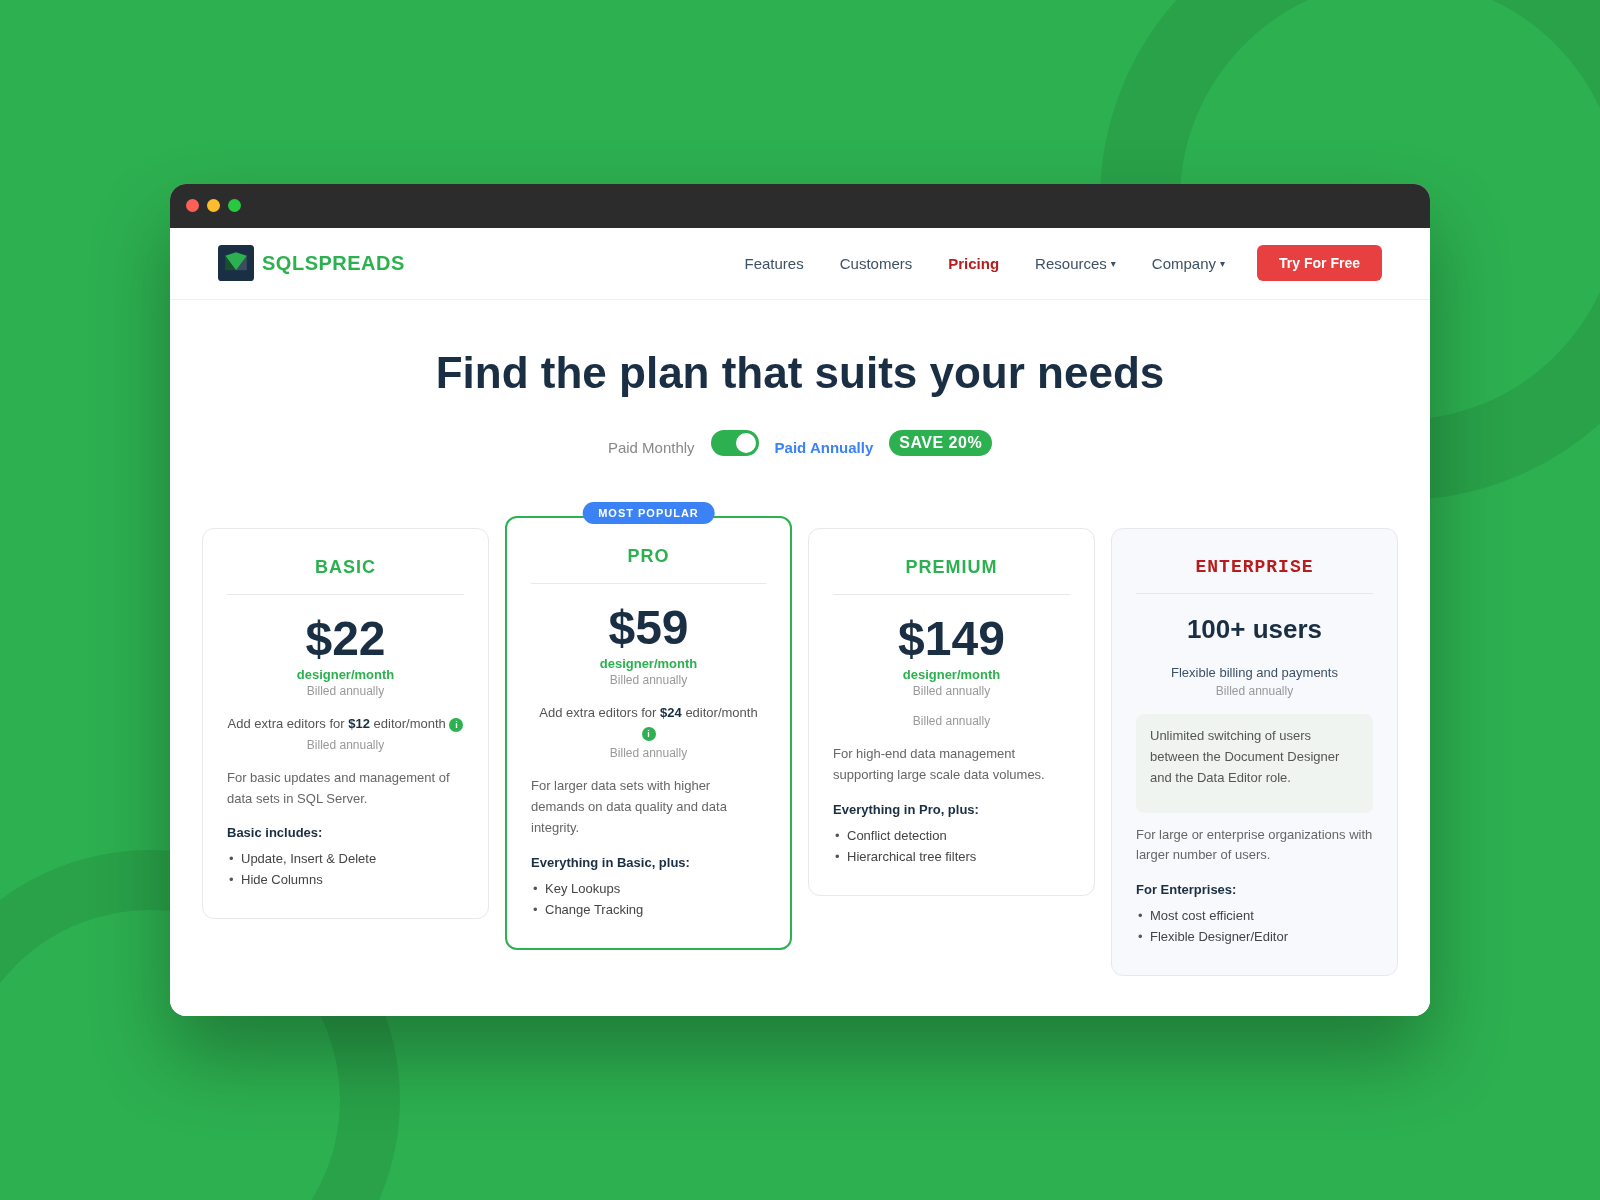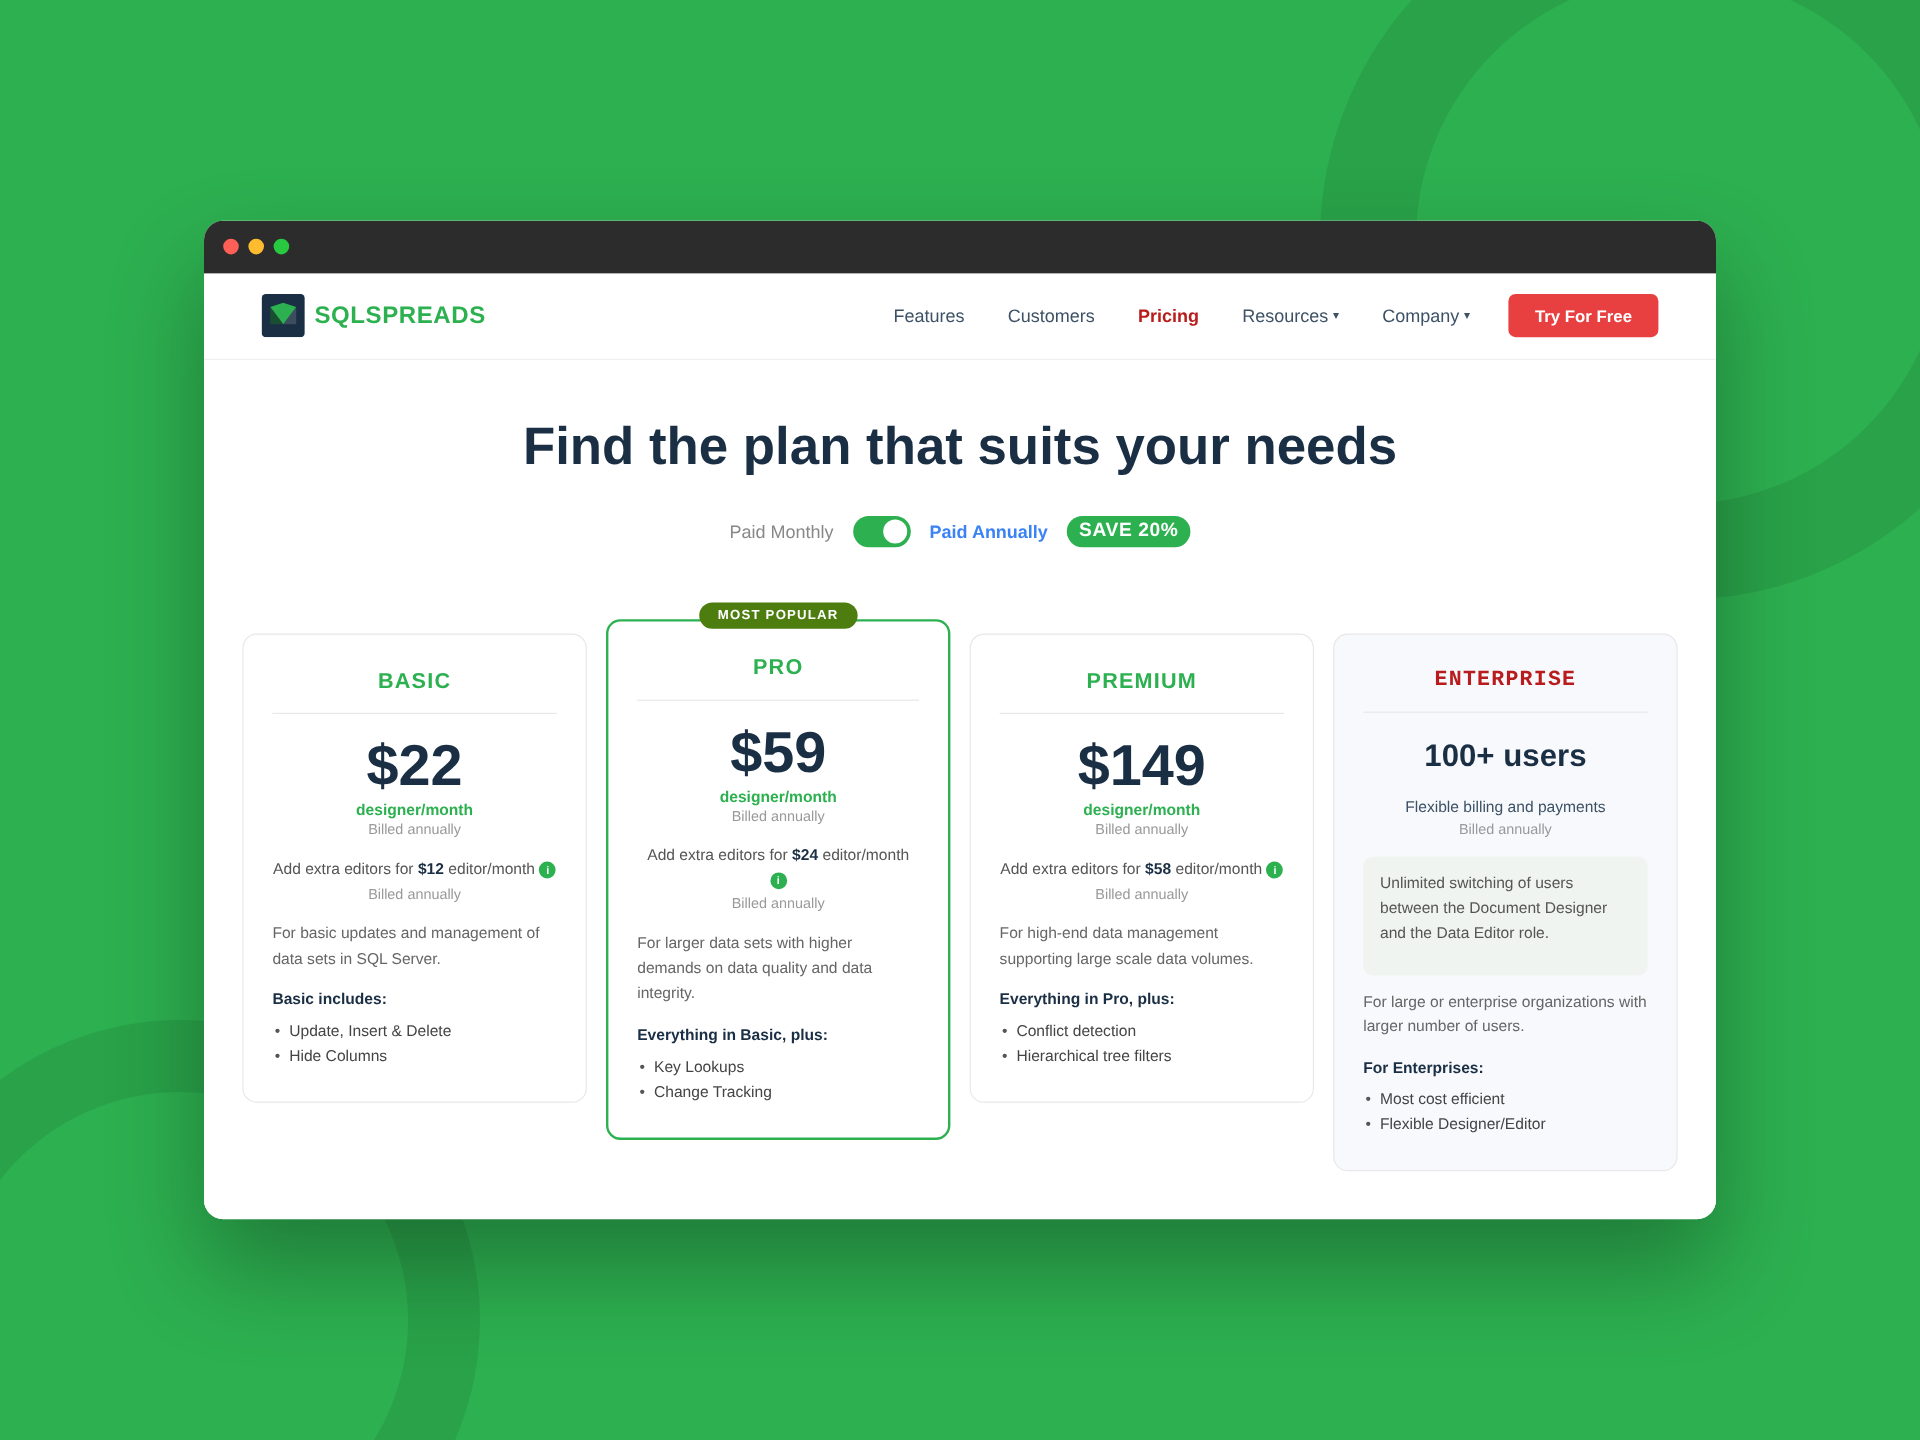--- a/index.html
+++ b/index.html
@@ -129,21 +129,21 @@
     .hero-title {
       font-size: 44px;
       font-weight: 800;
       color: #1a2e44;
       margin-bottom: 32px;
       line-height: 1.15;
     }
     
     .billing-toggle {
       display: flex;
-      align-items: center;
+      align-items: flex-end;
       justify-content: center;
       gap: 16px;
       margin-bottom: 40px;
     }
     .toggle-label {
       font-size: 15px;
       color: #888;
       font-weight: 500;
     }
     .toggle-label.active {
@@ -196,21 +196,21 @@
     .card.featured {
       border: 2.5px solid #2db050;
       border-radius: 12px;
       margin-top: -12px;
     }
     .most-popular-badge {
       position: absolute;
       top: -16px;
       left: 50%;
       transform: translateX(-50%);
-      background: #4d7c0f;
+      background: #3b82f6;
       color: #fff;
       font-size: 11px;
       font-weight: 700;
       padding: 5px 16px;
       border-radius: 20px;
       white-space: nowrap;
       letter-spacing: 1px;
     }
     .card-title {
       font-size: 18px;
@@ -438,24 +438,20 @@
             <li>Change Tracking</li>
           </ul>
         </div>
 
         <div class="card">
           <div class="card-title">PREMIUM</div>
           <div class="card-divider"></div>
           <div class="price">$149</div>
           <div class="price-sub">designer/month</div>
           <div class="price-billing">Billed annually</div>
-          <div class="extras">
-            <span>Add extra editors for</span> <strong>$58</strong> <span>editor/month</span>
-            <span class="info-icon">i</span>
-          </div>
           <div class="extras-billing">Billed annually</div>
           <div class="card-desc">For high-end data management supporting large scale data volumes.</div>
           <div class="includes-title">Everything in Pro, plus:</div>
           <ul class="features-list">
             <li>Conflict detection</li>
             <li>Hierarchical tree filters</li>
           </ul>
         </div>
 
         <div class="card card-bg-light">

